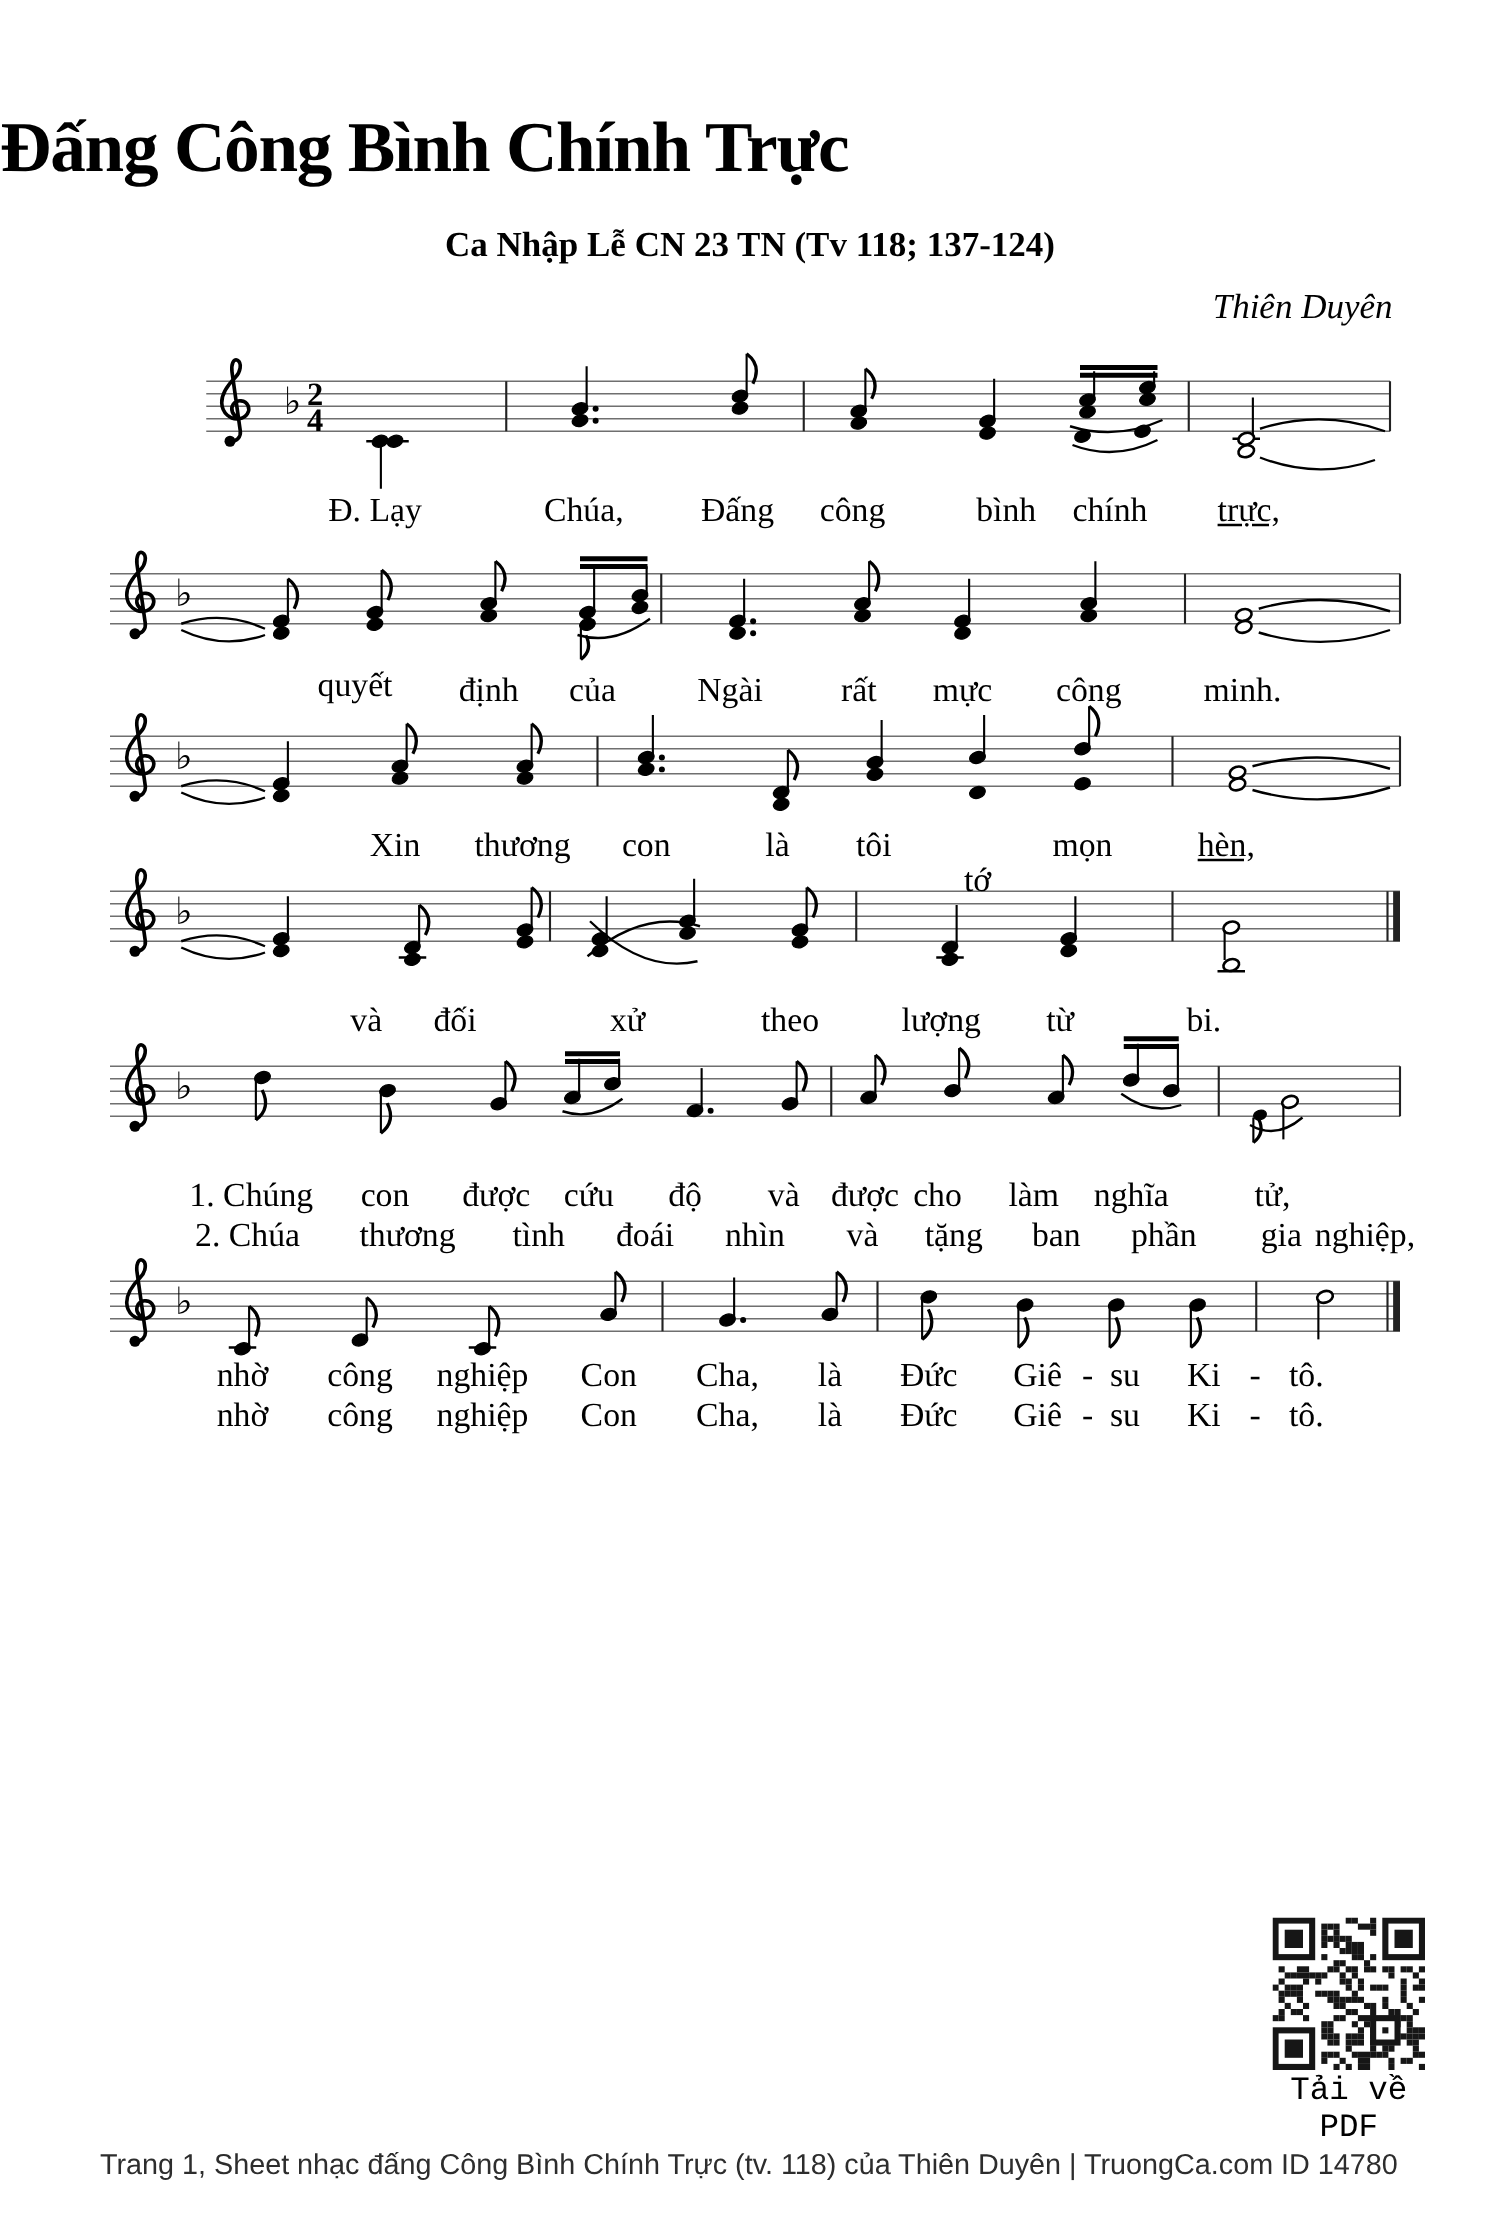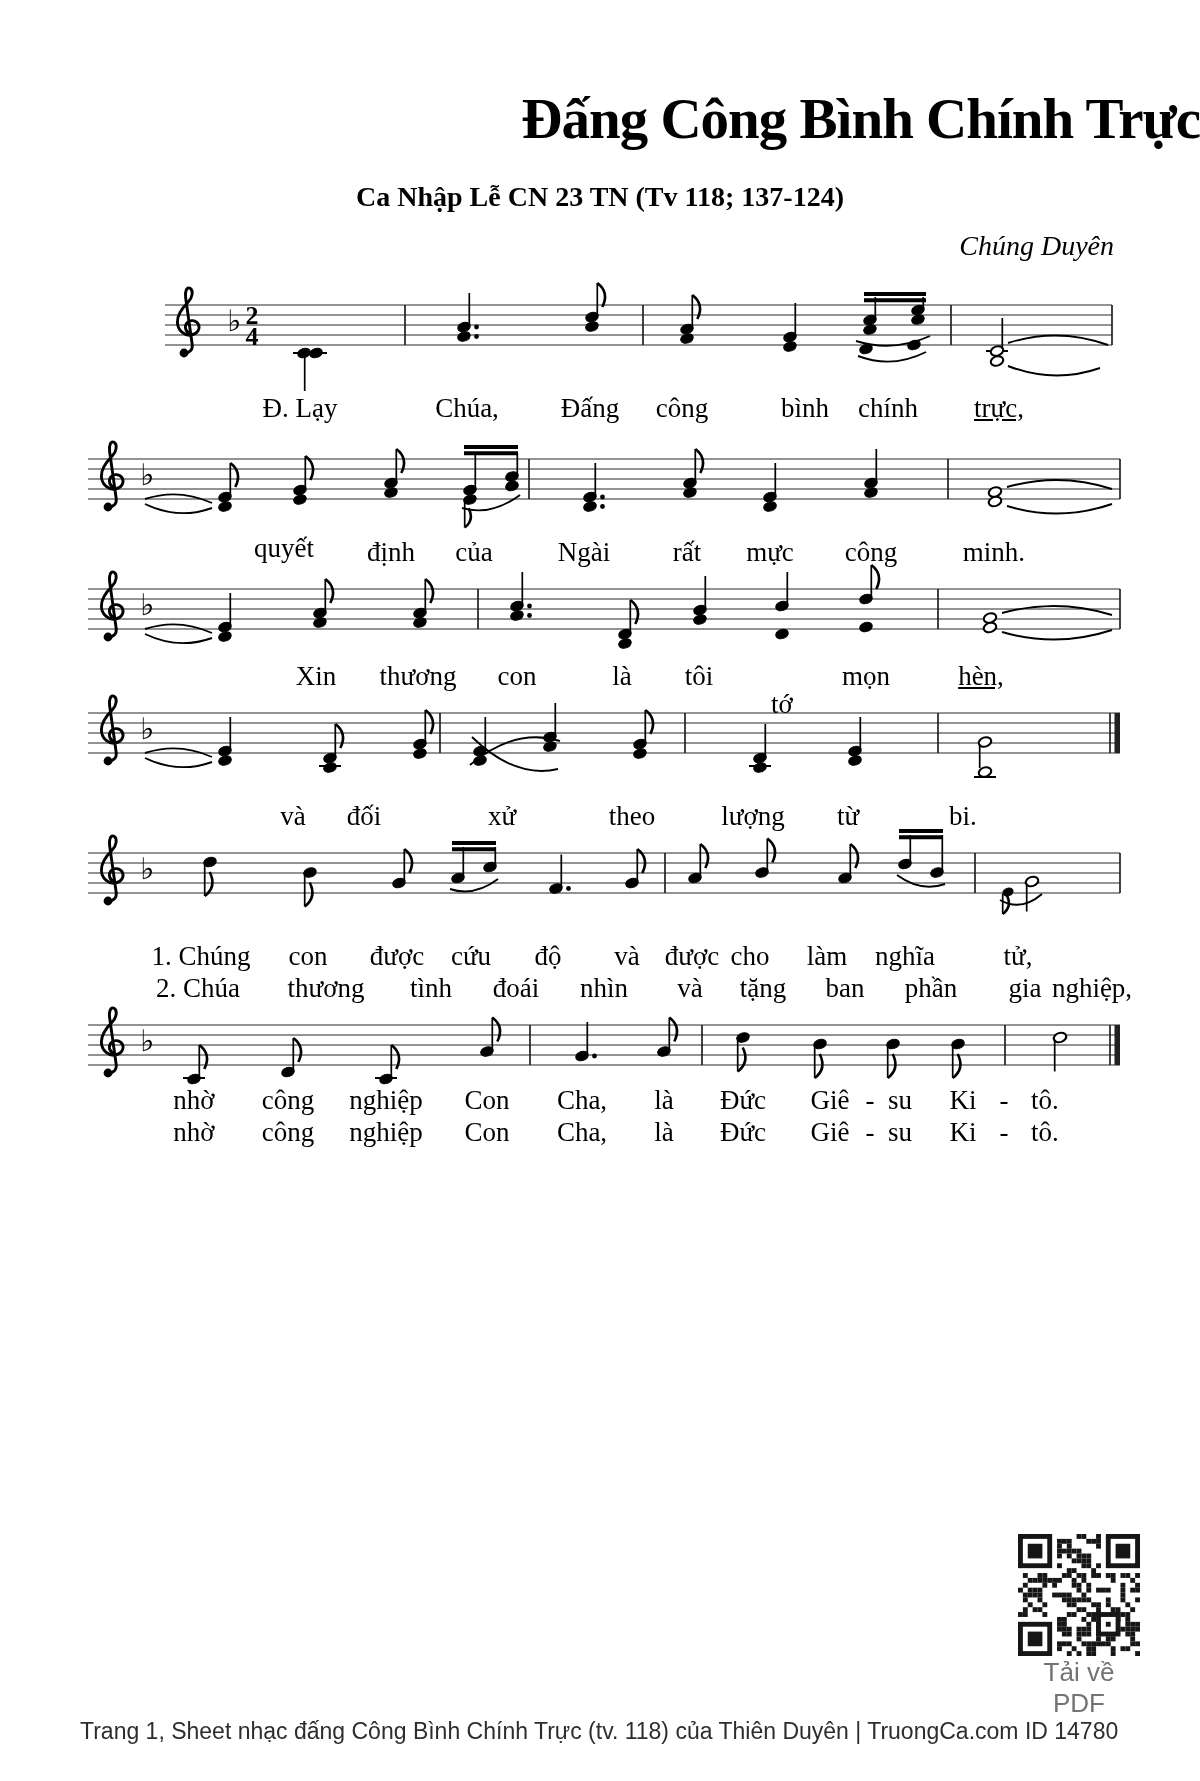--- a/index.html
+++ b/index.html
@@ -1,38 +1,38 @@
 <!DOCTYPE html>
 <html><head>
 <meta charset="utf-8">
 <style>
   html,body{margin:0;padding:0;background:#fff;}
   .page{position:relative;width:1200px;height:1781px;background:#ffffff;
         font-family:"Liberation Serif",serif;overflow:hidden;color:#000;}
-  .title{position:absolute;top:86px;left:0;width:100%;text-align:right;margin:0;
+  .title{position:absolute;top:86px;left:0;width:100%;text-align:left;margin:0;
          font-size:57px;font-weight:bold;letter-spacing:-1px;color:#000;}
   .subtitle{position:absolute;top:181px;left:0;width:100%;text-align:center;
             font-size:28px;font-weight:bold;color:#000;}
   .composer{position:absolute;top:230px;right:86px;font-size:28px;font-style:italic;color:#000;}
   #music{position:absolute;left:0;top:0;}
   .lyric{position:absolute;transform:translateX(-50%);font-size:27px;color:#000;
          white-space:nowrap;line-height:1.1;}
   .qr-wrap{position:absolute;left:1014px;top:1534px;width:130px;text-align:center;cursor:pointer;}
   #qr{display:block;margin:0 auto;}
-  .qr-label{font-size:26px;color:#737373;font-family:Liberation Sans, sans-serif;margin-top:1px;}
+  .qr-label{font-size:26px;color:#000000;font-family:Liberation Mono, monospace;margin-top:1px;}
   .footer{position:absolute;left:80px;top:1718px;font-size:23px;color:#2d2d2d;
           font-family:"Liberation Sans",sans-serif;white-space:nowrap;}
 </style>
 </head>
 <body>
 
 <div class="page">
   <h1 class="title">Đấng Công Bình Chính Trực</h1>
   <div class="subtitle">Ca Nhập Lễ CN 23 TN (Tv 118; 137-124)</div>
-  <div class="composer">Chúng Duyên</div>
+  <div class="composer">Thiên Duyên</div>
 
   <svg id="music" width="1200" height="1781" viewBox="0 0 1200 1781">
       <g>
         <line x1="165" y1="305" x2="1112" y2="305" stroke="#6f6f6f" stroke-width="1.3"></line>
         <line x1="165" y1="315" x2="1112" y2="315" stroke="#6f6f6f" stroke-width="1.3"></line>
         <line x1="165" y1="325" x2="1112" y2="325" stroke="#6f6f6f" stroke-width="1.3"></line>
         <line x1="165" y1="335" x2="1112" y2="335" stroke="#6f6f6f" stroke-width="1.3"></line>
         <line x1="165" y1="345" x2="1112" y2="345" stroke="#6f6f6f" stroke-width="1.3"></line>
         <line x1="405" y1="305" x2="405" y2="345" stroke="#222222" stroke-width="1.7"></line>
         <line x1="643" y1="305" x2="643" y2="345" stroke="#222222" stroke-width="1.7"></line>

